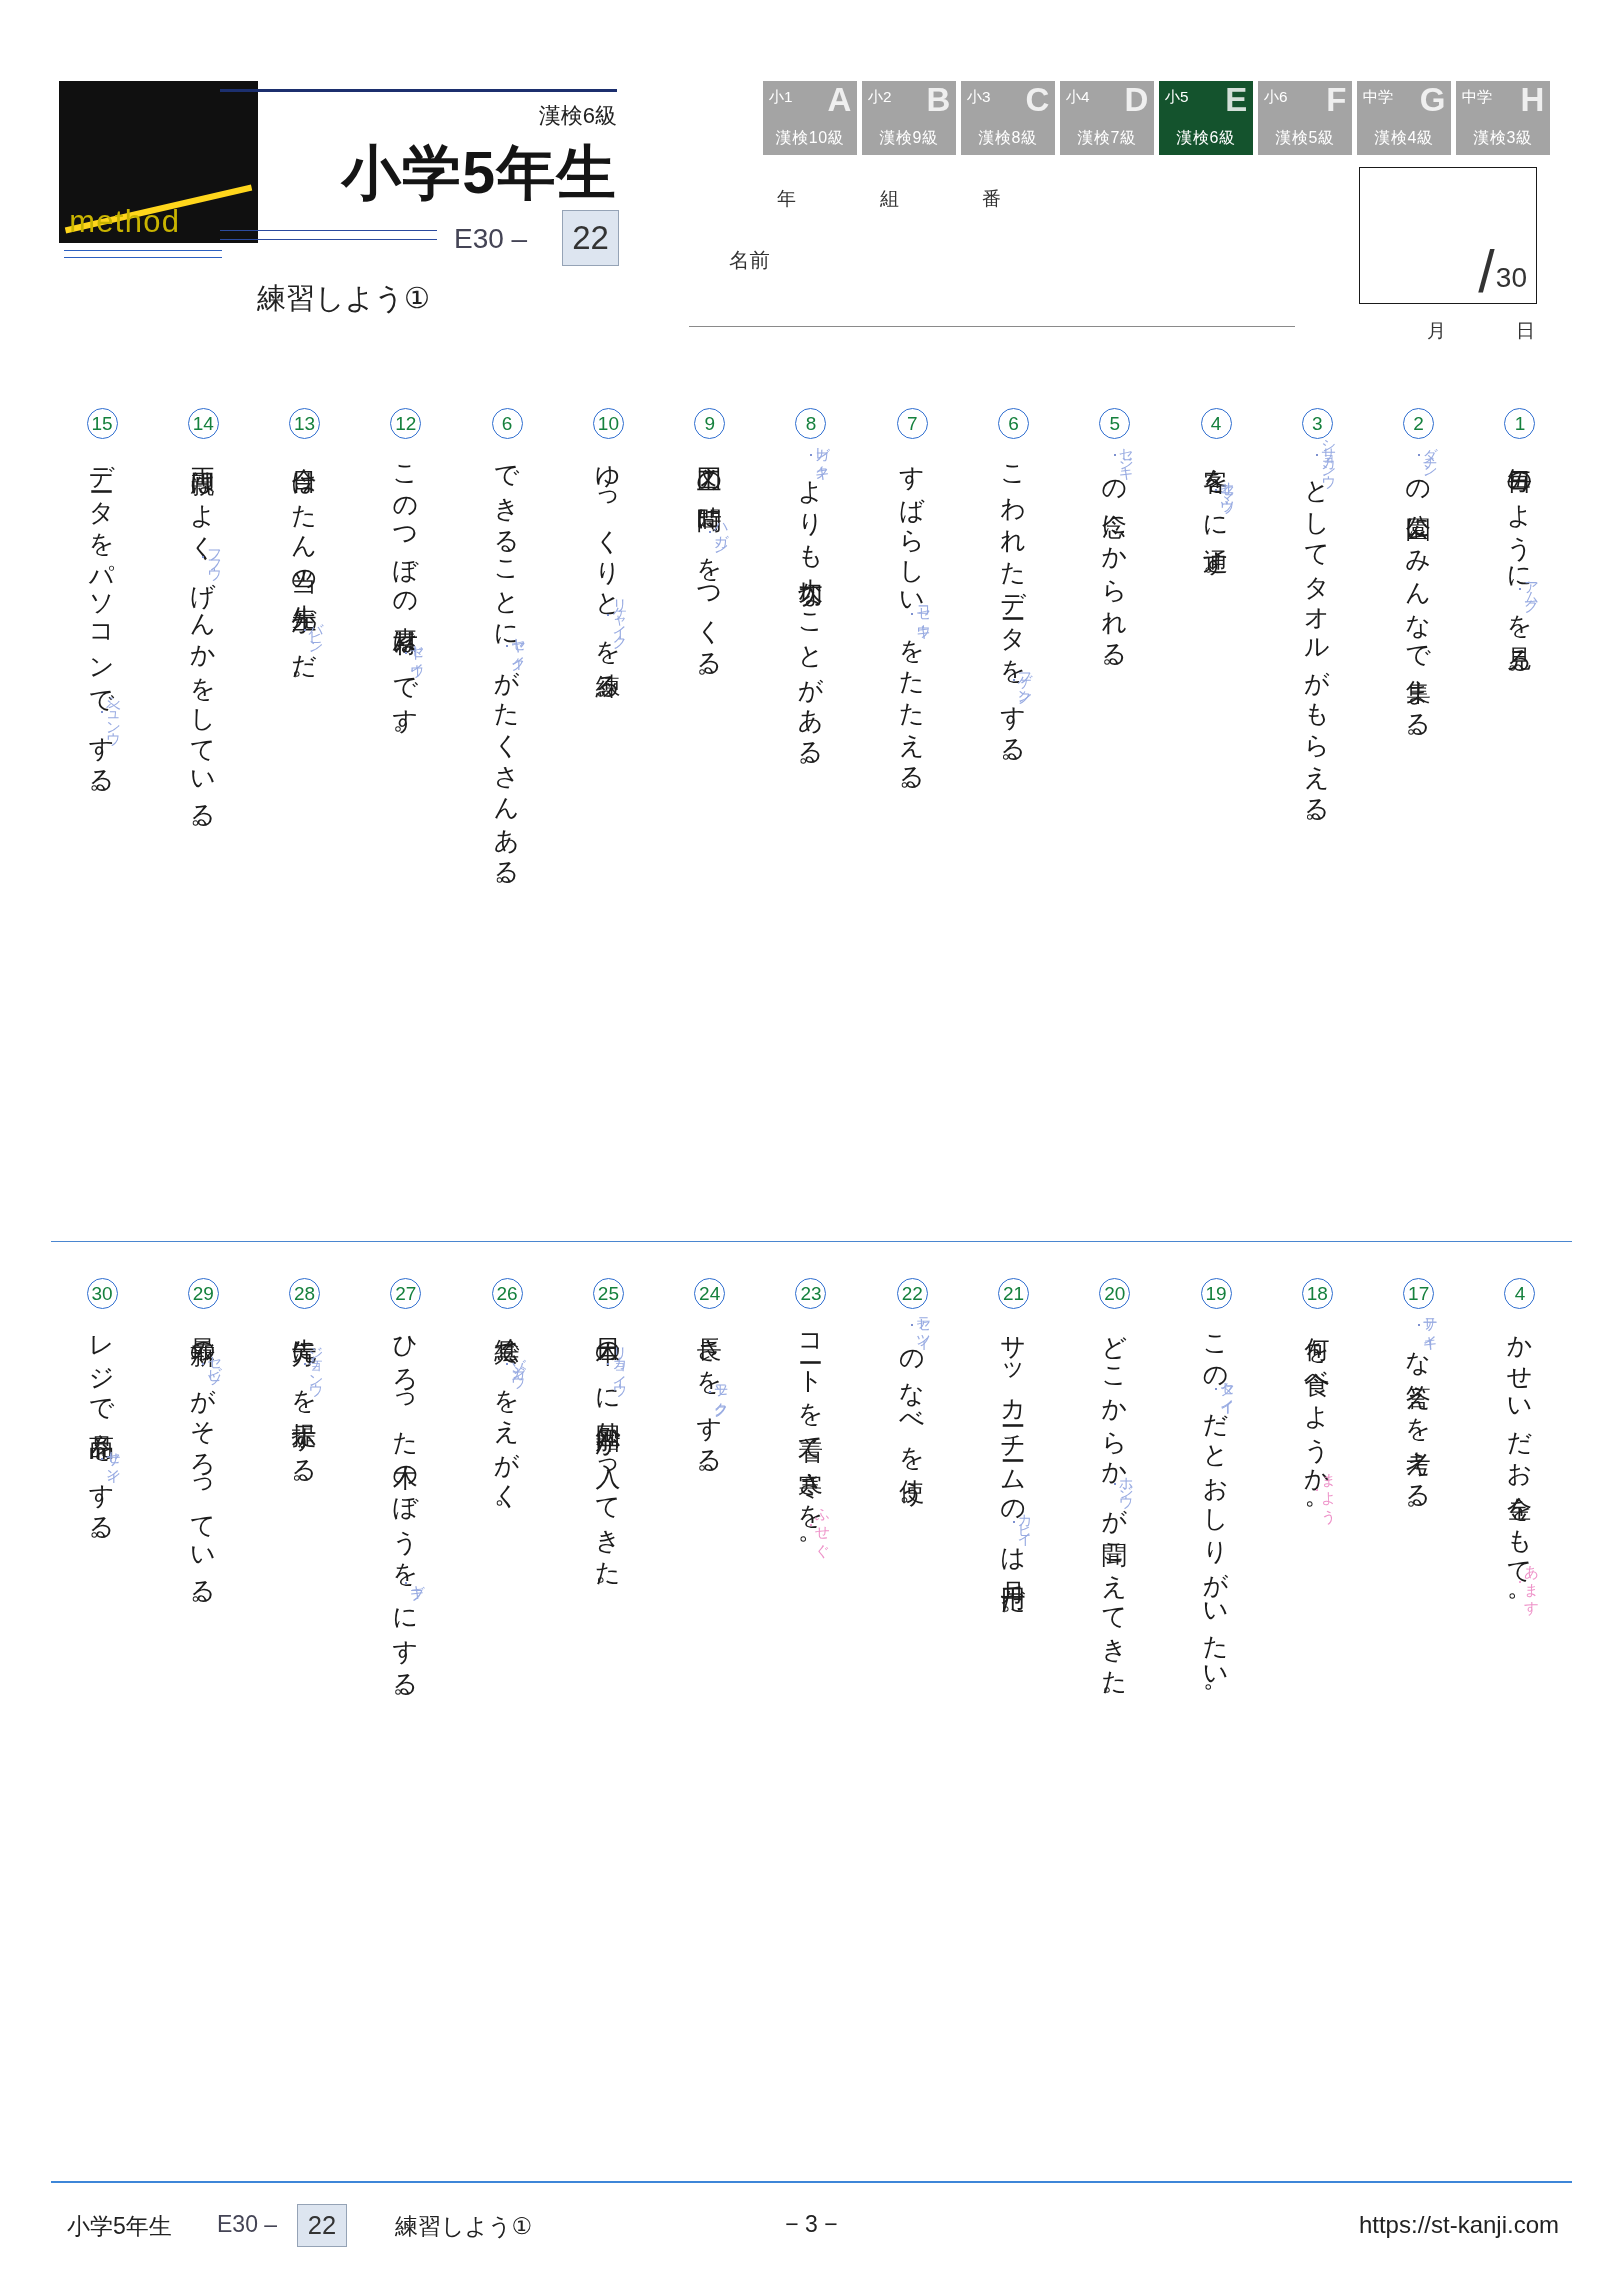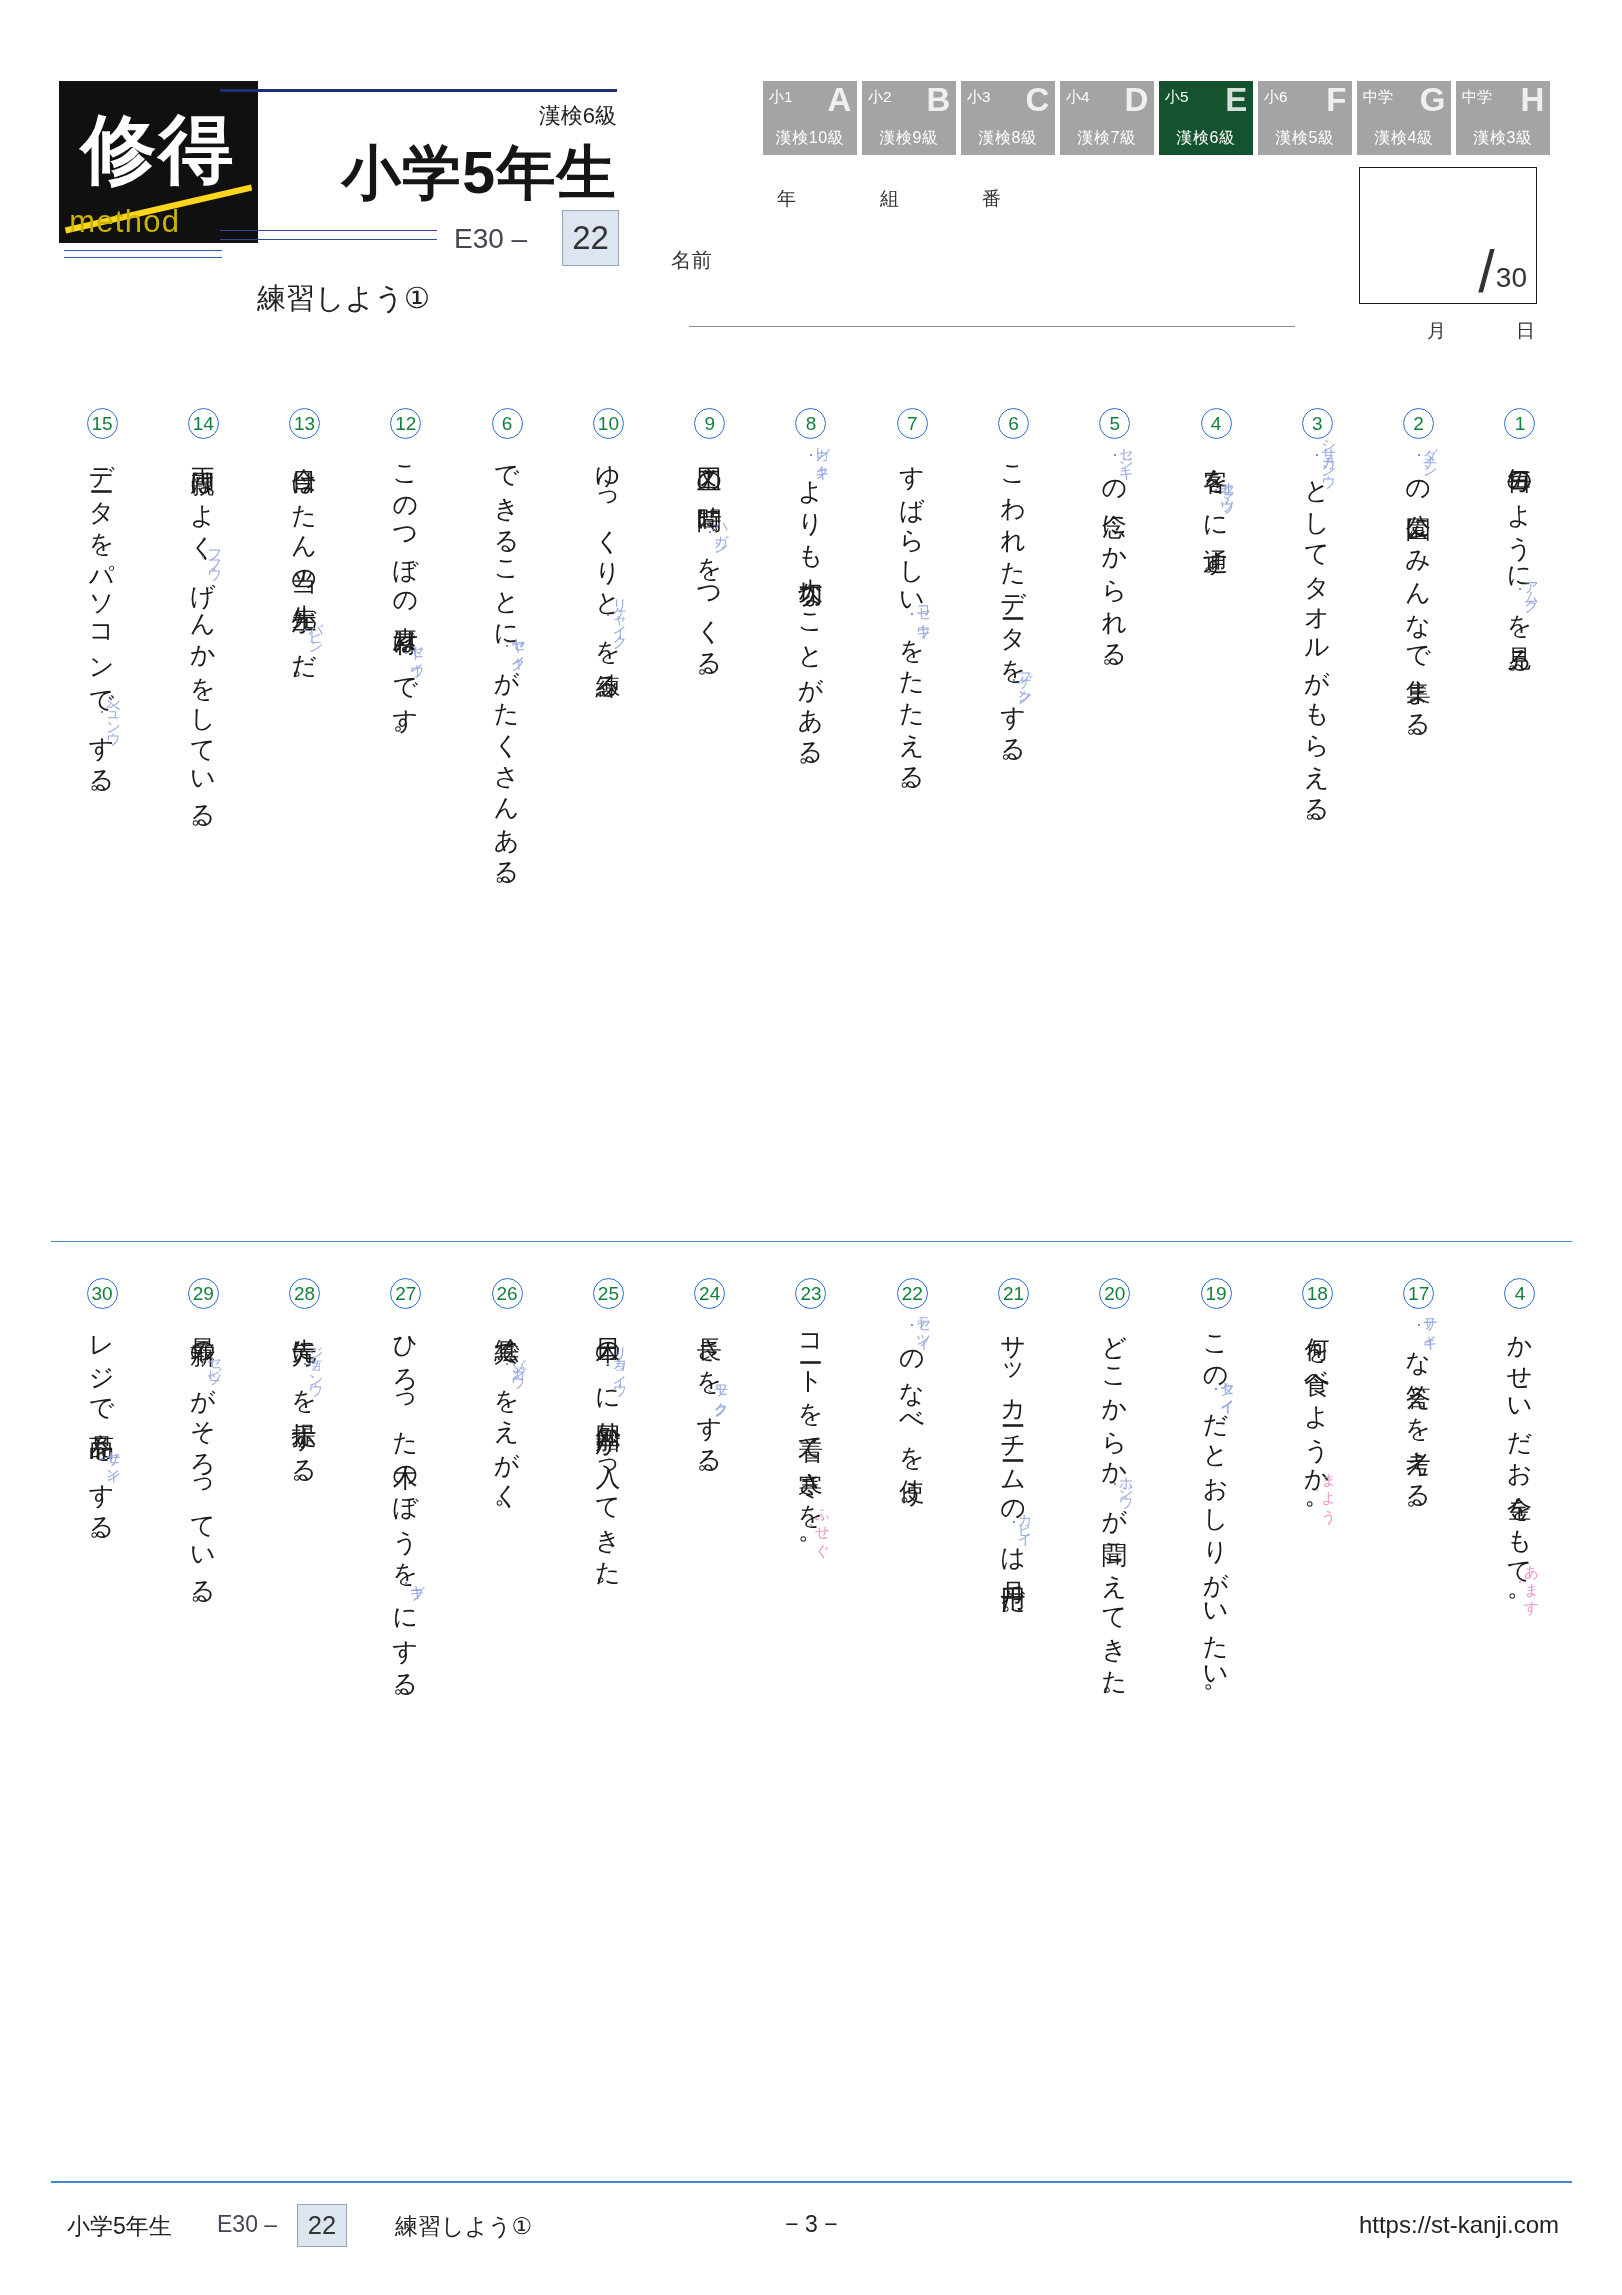--- a/index.html
+++ b/index.html
@@ -26,21 +26,21 @@
   .tab{width:94px;height:74px;background:#a4a4a4;position:relative;color:#fff;flex:none;}
   .tab.active{background:#14532d;}
   .tab-grade{position:absolute;left:5.7px;top:5.7px;font-size:15.3px;}
   .tab-letter{position:absolute;right:5.7px;top:0px;font-size:33px;font-weight:bold;color:rgba(255,255,255,0.82);}
   .tab-kanken{position:absolute;left:0;right:0;bottom:5.7px;text-align:center;font-size:16px;letter-spacing:0.6px;}
   
   .field-label{position:absolute;font-size:19px;color:#333;}
   .field-year{left:777px;top:186px;}
   .field-class{left:880px;top:186px;}
   .field-number{left:982px;top:186px;}
-  .field-name{left:671px;top:246px;font-size:20.4px;}
+  .field-name{left:729px;top:246px;font-size:20.4px;}
   .name-line{position:absolute;left:689px;top:326px;width:606px;border-top:1.3px solid #8a8a8a;}
   .score-box{position:absolute;left:1359px;top:167px;width:176px;height:135px;border:1.9px solid #1a1a1a;background:#fff;}
   .score-value{position:absolute;right:9px;bottom:3.8px;display:flex;align-items:flex-end;color:#333;}
   .score-slash{font-size:59px;line-height:0.9;}
   .score-denom{font-size:28px;margin:0 0 5.1px 1.3px;}
   .score-month{position:absolute;left:1427px;top:318px;font-size:19px;color:#333;}
   .score-day{position:absolute;left:1516px;top:318px;font-size:19px;color:#333;}
   
   .problems{position:absolute;left:54px;width:1514px;display:flex;flex-direction:row-reverse;justify-content:space-between;}
   .problems.top{top:408px;height:752px;}
@@ -69,21 +69,20 @@
   .f-codebox{position:absolute;left:297px;top:2204px;width:48px;height:41px;background:#dde5f0;border:1.9px solid #95a3b6;font-size:25.5px;color:#333;display:flex;align-items:center;justify-content:center;}
   .f-sub{position:absolute;left:395px;top:2211px;font-size:23px;color:#222;}
   .f-page{position:absolute;left:0;top:2211px;width:1623px;text-align:center;font-size:23px;color:#222;}
   .f-url{position:absolute;right:64px;top:2211px;font-size:24px;color:#222;}
 </style>
 </head>
 <body>
 
 <div class="logo">
   <div class="logo-swoosh"></div>
-  <div class="logo-kanji">修得</div>
   <div class="logo-method">method</div>
 </div>
 <div class="logo-dbl"></div>
 
 <div class="title-topline"></div>
 <div class="kanken-label">漢検6級</div>
 <div class="page-title">小学5年生</div>
 <div class="dbl-line"></div>
 <div class="code-prefix">E30 –</div>
 <div class="code-box">22</div>

